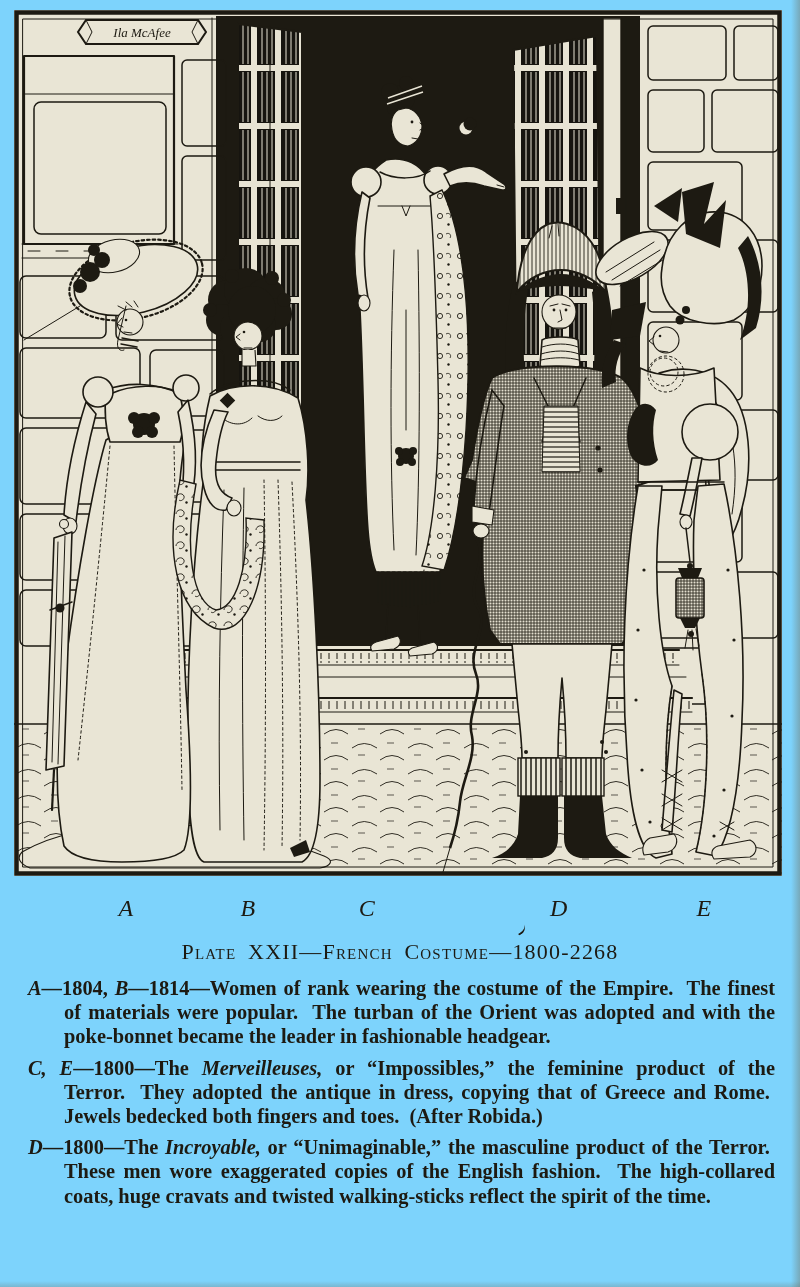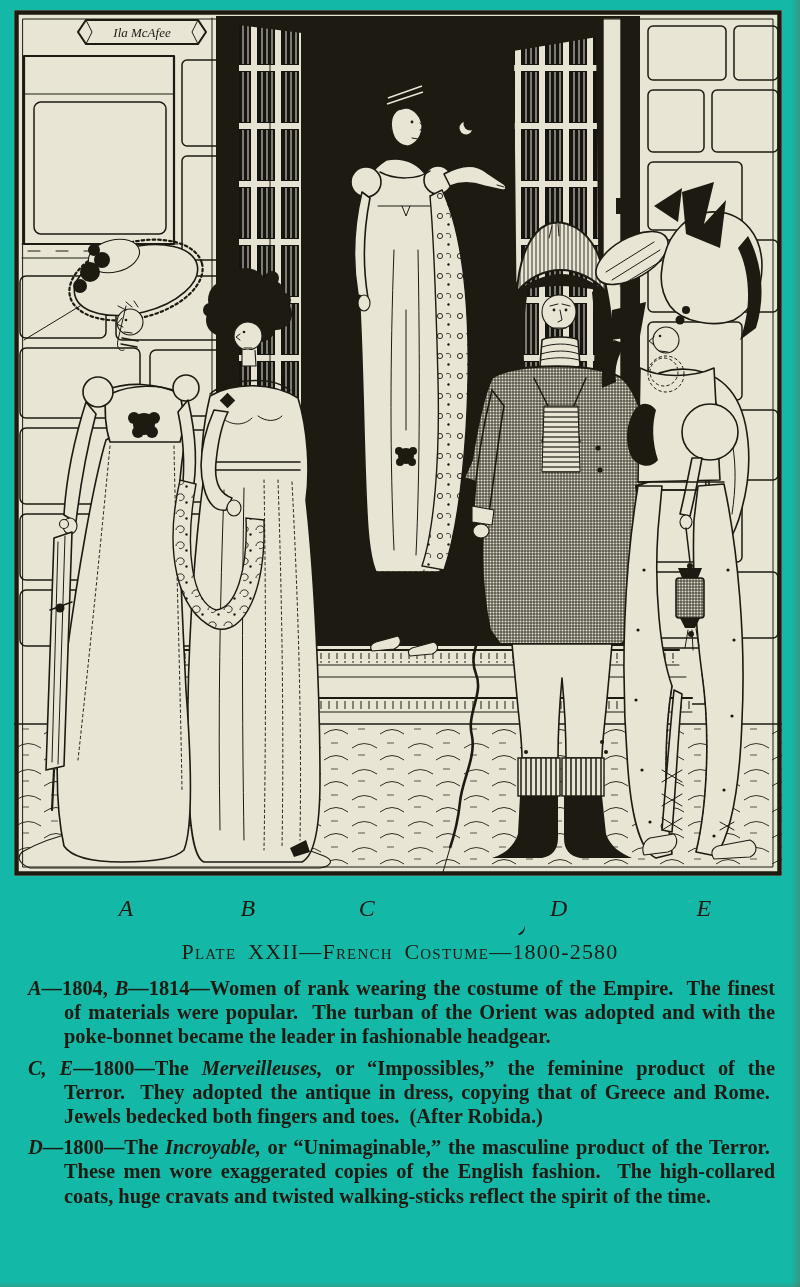--- a/index.html
+++ b/index.html
@@ -1,18 +1,18 @@
 <!DOCTYPE html>
 <html><head>
 <meta charset="utf-8">
 <style>
   html,body{margin:0;padding:0;}
   .page{
     position:relative;width:800px;height:1287px;overflow:hidden;
-    background:#14b8a6;
+    background:#7dd3fc;
     font-family:"Liberation Serif","DejaVu Serif",serif;
     color:#1d1a12;
   }
   .page::after{content:"";position:absolute;top:0;right:0;width:9px;height:100%;
     background:linear-gradient(to right,rgba(110,100,75,0),rgba(110,100,75,.38));pointer-events:none;}
   .page::before{content:"";position:absolute;left:0;bottom:0;width:100%;height:6px;
     background:linear-gradient(to bottom,rgba(110,100,75,0),rgba(110,100,75,.25));pointer-events:none;}
 
   .plate-frame{position:absolute;left:14px;top:10px;width:768px;height:866px;}
   .plate-frame svg{display:block;}
@@ -400,21 +400,21 @@
   </div>
 
   <span class="fig-label" style="left:126px">A</span>
   <span class="fig-label" style="left:248px">B</span>
   <span class="fig-label" style="left:367px">C</span>
   <span class="fig-label" style="left:559px">D</span>
   <span class="fig-label" style="left:704px">E</span>
 
   <div class="pen-flick"></div>
 
-  <div class="plate-title">Plate XXII—French Costume—1800-2580</div>
+  <div class="plate-title">Plate XXII—French Costume—1800-2268</div>
 
   <div class="caption">
     <p><i>A</i><span>—1804, </span><i>B</i><span>—1814—Women of rank wearing the costume of the Empire.&nbsp; The finest of materials were popular.&nbsp; The turban of the Orient was adopted and with the poke-bonnet became the leader in fashionable headgear.</span></p>
     <p><i>C, E</i><span>—1800—The </span><i>Merveilleuses,</i><span> or “Impossibles,” the feminine product of the Terror.&nbsp; They adopted the antique in dress, copying that of Greece and Rome.&nbsp; Jewels bedecked both fingers and toes.&nbsp; (After Robida.)</span></p>
     <p><i>D</i><span>—1800—The </span><i>Incroyable,</i><span> or “Unimaginable,” the masculine product of the Terror.&nbsp; These men wore exaggerated copies of the English fashion.&nbsp; The high-collared coats, huge cravats and twisted walking-sticks reflect the spirit of the time.</span></p>
   </div>
 
 </div>
 
 </body></html>

